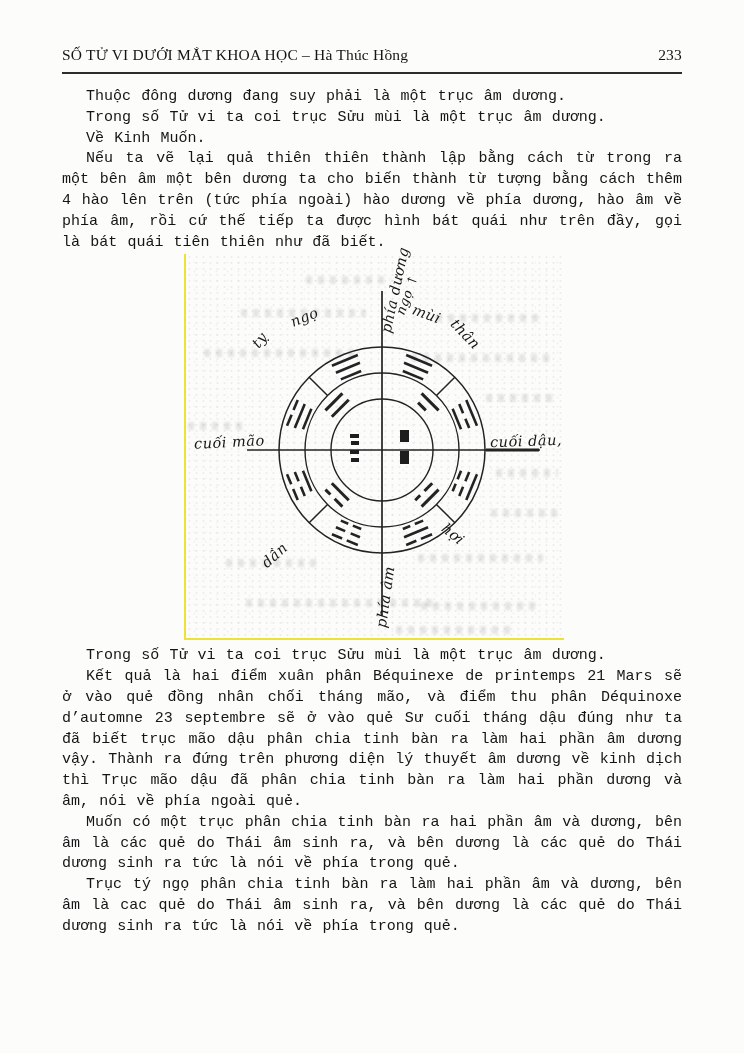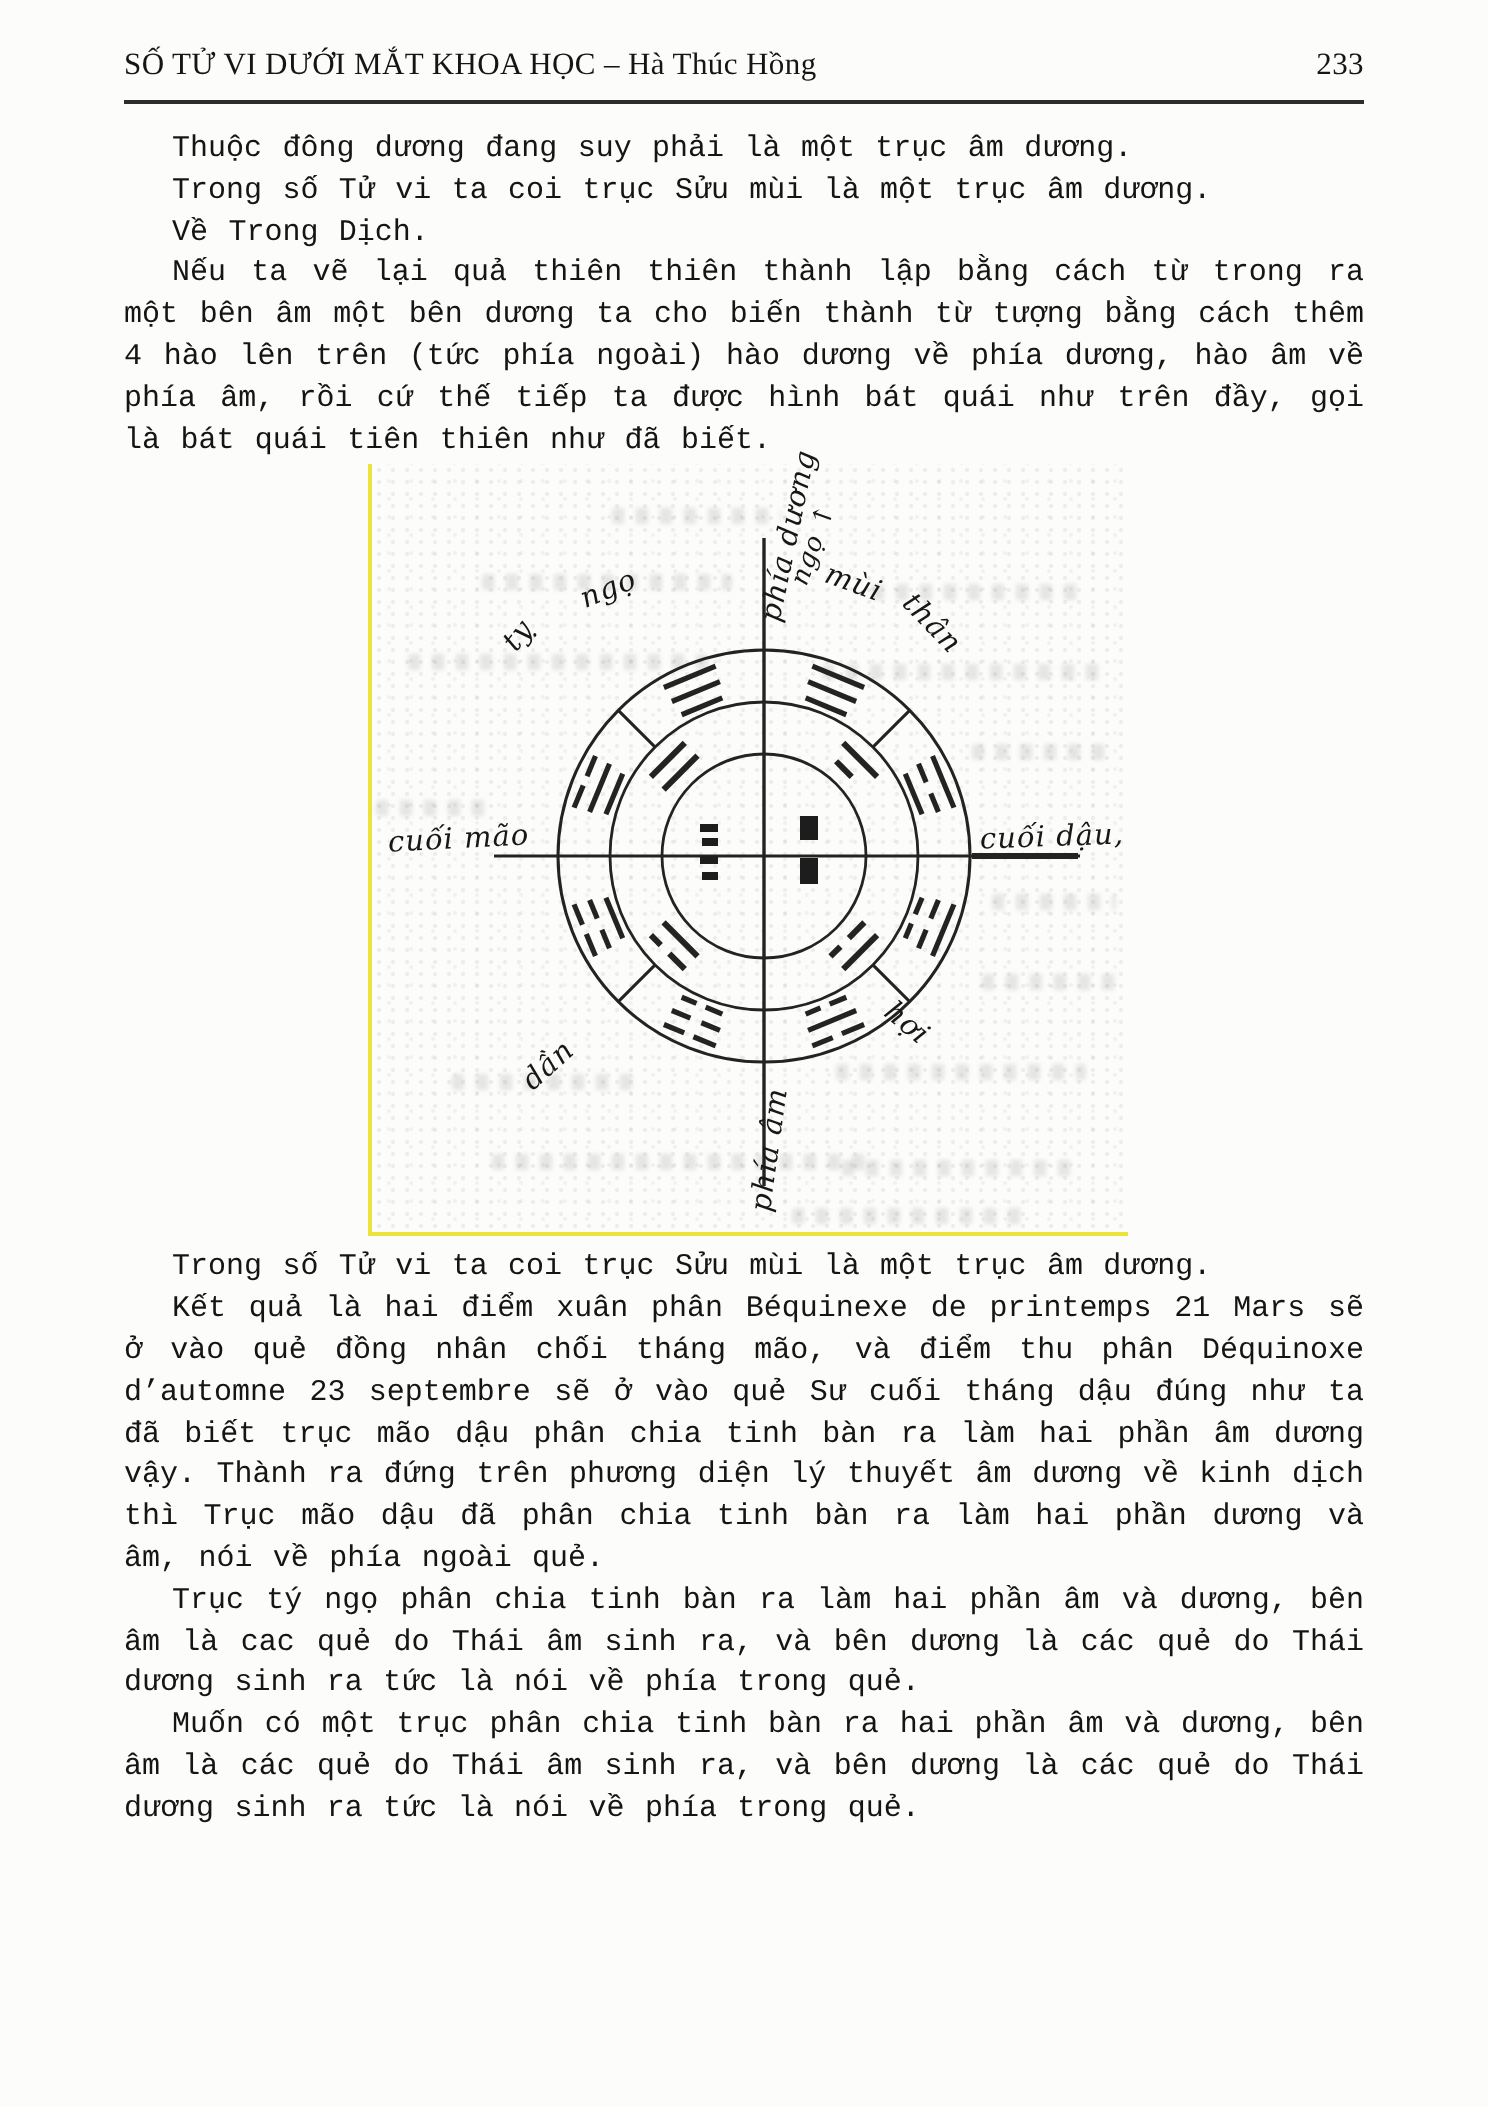--- a/index.html
+++ b/index.html
@@ -7,21 +7,21 @@
     width: 744px; height: 1053px;
     background: #fcfcfb;
     overflow: hidden;
   }
   .page {
     position: relative;
     width: 744px; height: 1053px;
     font-family: "Liberation Serif", serif;
     color: #151515;
     box-sizing: border-box;
-    padding: 24px 62px 0 62px;
+    padding: 46px 62px 0 62px;
   }
   .hdr {
     display: flex;
     justify-content: space-between;
     align-items: baseline;
     font-size: 15.5px;
     letter-spacing: .2px;
     padding-bottom: 8px;
     border-bottom: 2px solid #2d2d2d;
   }
@@ -75,21 +75,21 @@
 <div class="page">
 
   <div class="hdr">
     <span>SỐ TỬ VI DƯỚI MẮT KHOA HỌC – Hà Thúc Hồng</span>
     <span>233</span>
   </div>
 
   <div class="body-text">
     <p>Thuộc đông dương đang suy phải là một trục âm dương.</p>
     <p>Trong số Tử vi ta coi trục Sửu mùi là một trục âm dương.</p>
-    <p>Về Trong Dịch.</p>
+    <p>Về Kinh Muốn.</p>
     <p>Nếu ta vẽ lại quả thiên thiên thành lập bằng cách từ trong ra một bên âm một bên dương ta cho biến thành từ tượng bằng cách thêm 4 hào lên trên (tức phía ngoài) hào dương về phía dương, hào âm về phía âm, rồi cứ thế tiếp ta được hình bát quái như trên đầy, gọi là bát quái tiên thiên như đã biết.</p>
   </div>
 
   <div class="figure">
 
     <div class="smudge" style="left:120px; top:22px; width:85px;"></div>
     <div class="smudge" style="left:55px;  top:55px; width:125px;"></div>
     <div class="smudge" style="left:250px; top:60px; width:105px;"></div>
     <div class="smudge" style="left:18px;  top:95px; width:150px;"></div>
     <div class="smudge" style="left:225px; top:100px;width:140px;"></div>
@@ -218,17 +218,17 @@
     <div class="fig-label" style="left:8px; top:180px; transform:rotate(-3deg);">cuối mão</div>
     <div class="fig-label" style="left:304px; top:179px; transform:rotate(-2deg);">cuối dậu,</div>
     <div class="fig-label" style="left:74px; top:293px; transform:rotate(-42deg);">dần</div>
     <div class="fig-label" style="left:255px; top:272px; transform:rotate(40deg);">hợi</div>
     <div class="fig-label" style="left:168px; top:335px; transform:rotate(-82deg);">phía âm</div>
   </div>
 
   <div class="body-text" style="margin-top:4px;">
     <p>Trong số Tử vi ta coi trục Sửu mùi là một trục âm dương.</p>
     <p>Kết quả là hai điểm xuân phân Béquinexe de printemps  21 Mars sẽ ở vào quẻ đồng nhân chối tháng mão, và điểm thu phân Déquinoxe d’automne 23 septembre sẽ ở vào quẻ Sư cuối tháng dậu đúng như ta đã biết trục mão dậu phân chia tinh bàn ra làm hai phần âm dương vậy. Thành ra đứng trên phương diện lý thuyết âm dương về kinh dịch thì Trục mão dậu đã phân chia tinh bàn ra làm hai phần dương và âm, nói về phía ngoài quẻ.</p>
+    <p>Muốn có một trục phân chia tinh bàn ra hai phần âm và dương, bên âm là các quẻ do Thái âm sinh ra, và bên dương là các quẻ do Thái dương sinh ra tức là nói về phía trong quẻ.</p>
     <p>Trục tý ngọ phân chia tinh bàn ra làm hai phần âm và dương, bên âm là cac quẻ do Thái âm sinh ra, và bên dương là các quẻ do Thái dương sinh ra tức là nói về phía trong quẻ.</p>
-    <p>Muốn có một trục phân chia tinh bàn ra hai phần âm và dương, bên âm là các quẻ do Thái âm sinh ra, và bên dương là các quẻ do Thái dương sinh ra tức là nói về phía trong quẻ.</p>
   </div>
 
 </div>
 
 </body></html>

